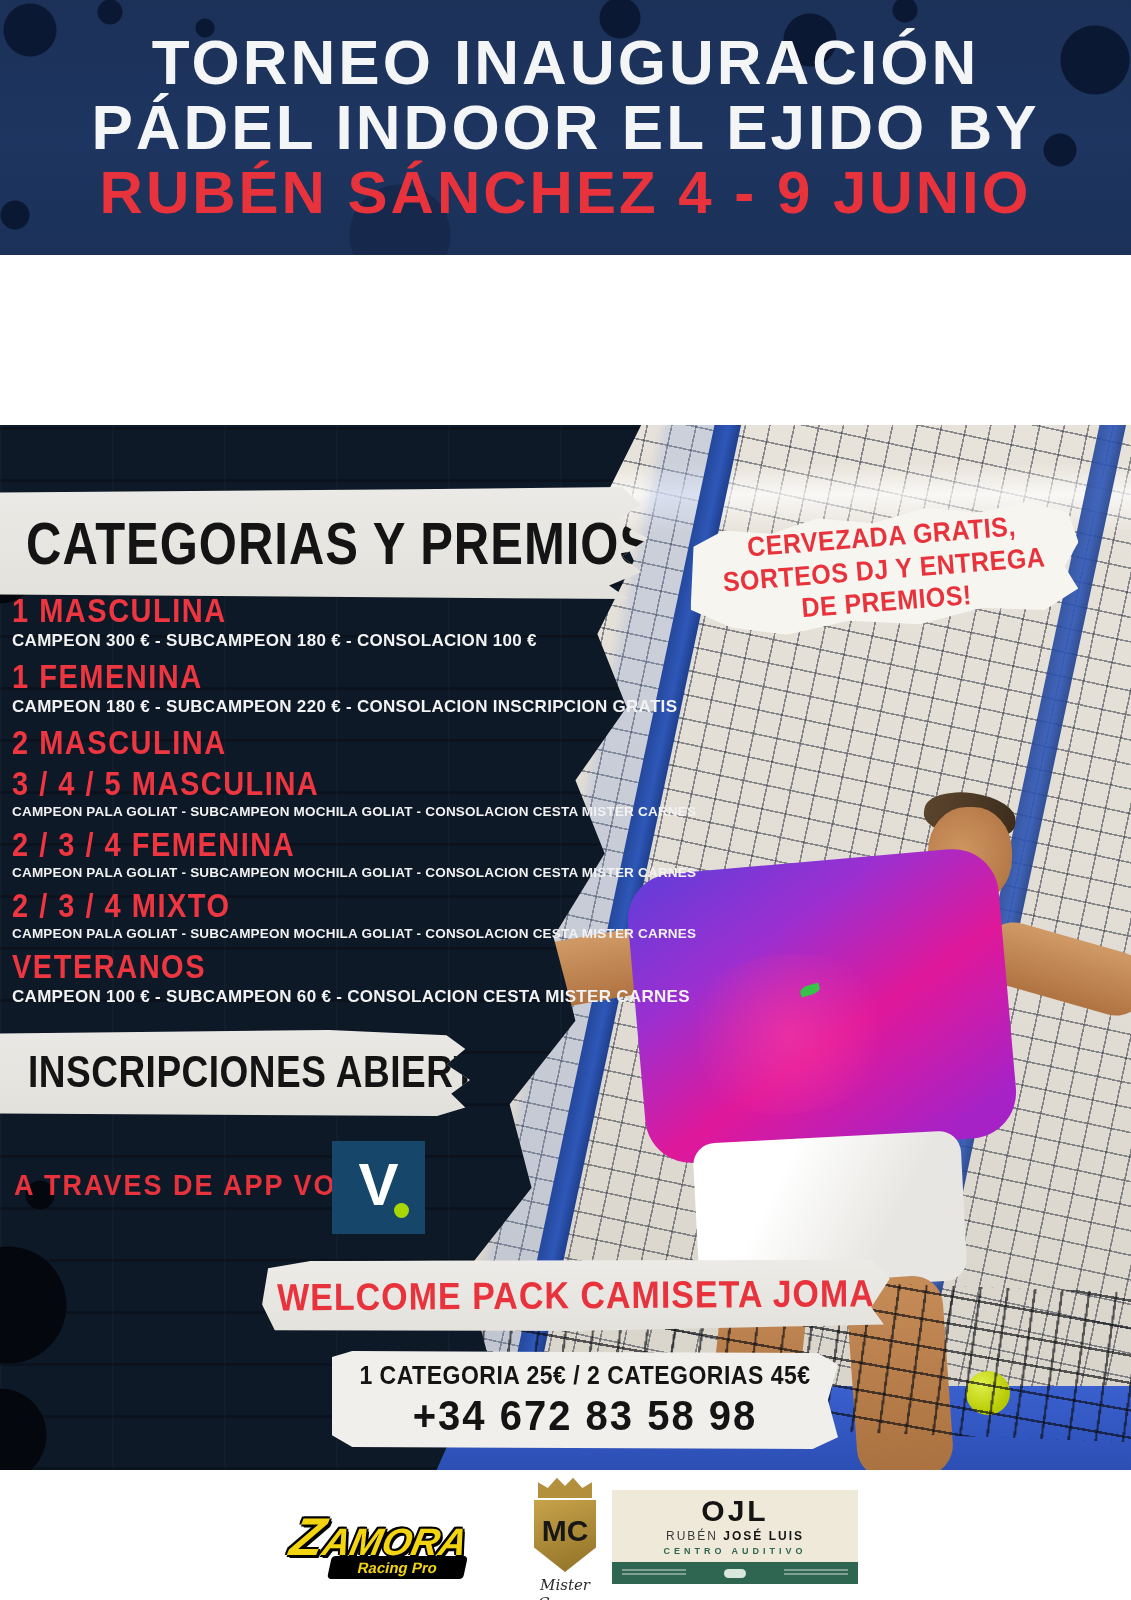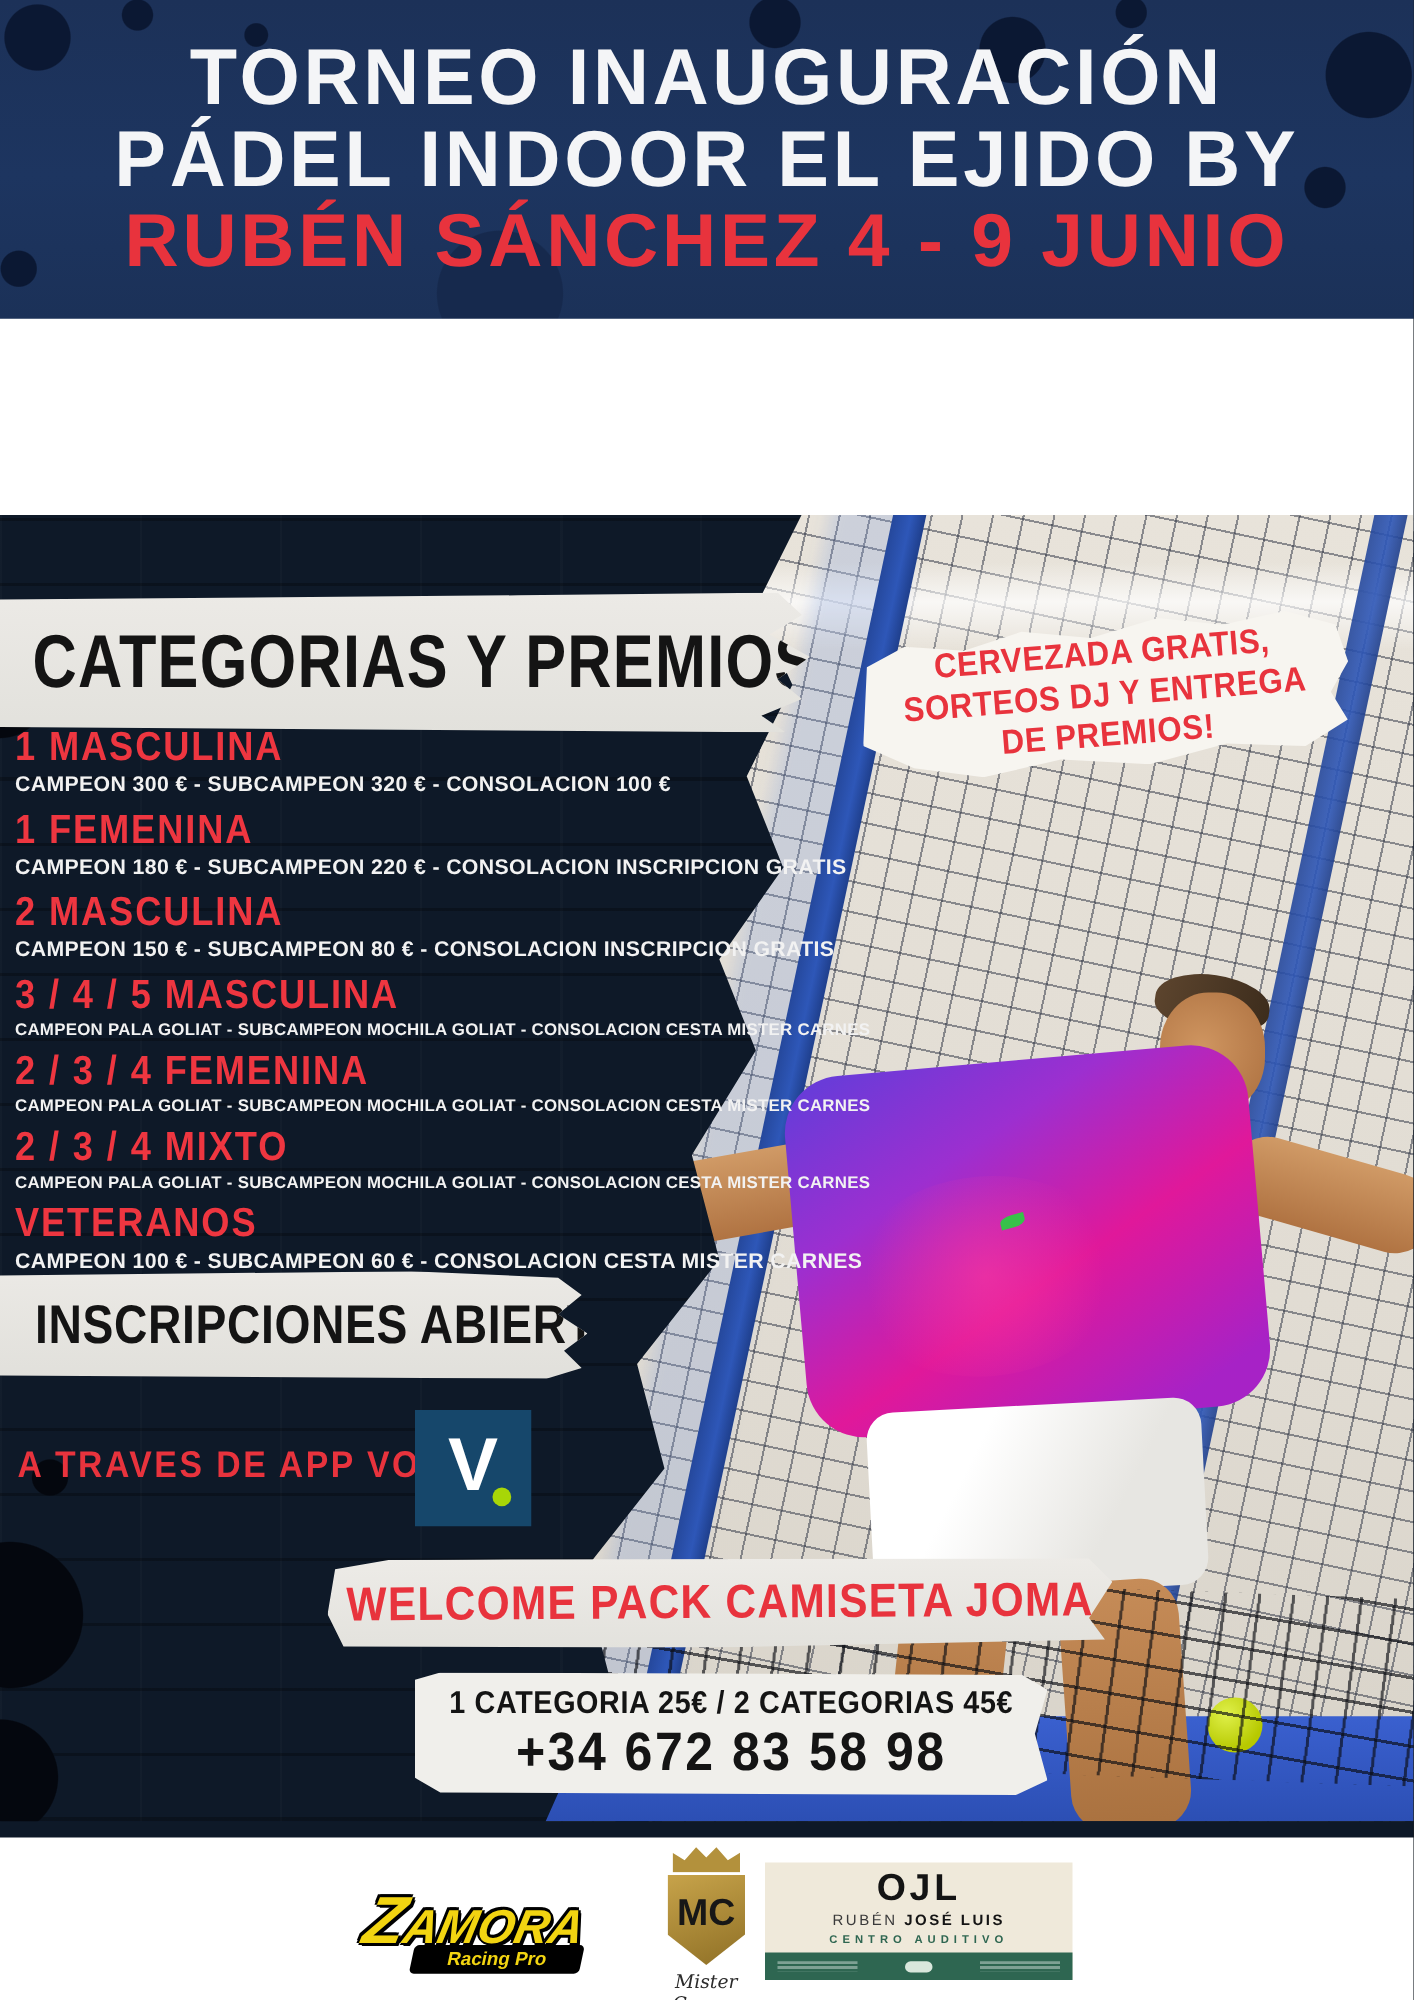--- a/index.html
+++ b/index.html
@@ -72,21 +72,21 @@
   .sp-mon{left:866px;top:278px;width:182px;height:128px;background:#000;color:#fff;
           display:flex;flex-direction:column;align-items:center;padding-top:6px;box-sizing:border-box;}
   .mon-name{font-size:20px;font-weight:900;letter-spacing:0.5px;}
   .mon-sub{font-size:7px;letter-spacing:6px;color:#d8d6a0;margin-top:2px;}
   .mon-ecl{position:relative;width:64px;height:64px;margin-top:10px;border-radius:50%;background:#050505;
            box-shadow:0 0 16px 3px rgba(235,232,140,.8), inset 0 0 0 3px #35331a;}
   .mon-spot{position:absolute;right:-2px;top:-2px;width:18px;height:14px;border-radius:50%;
             background:#fffbd0;filter:blur(3px);}
 
   
-  .main{position:absolute;left:0;top:412px;width:1131px;height:1045px;background-color:#0e1928;
+  .main{position:absolute;left:0;top:425px;width:1131px;height:1045px;background-color:#0e1928;
     background-image:
       radial-gradient(circle at 0px 140px,#04070e 0 38px,transparent 39px),
       radial-gradient(circle at 8px 880px,#04070e 0 58px,transparent 59px),
       radial-gradient(circle at 40px 770px,#04070e 0 14px,transparent 15px),
       radial-gradient(circle at 0px 1010px,#04070e 0 46px,transparent 47px),
       repeating-linear-gradient(0deg,rgba(0,0,0,.28) 0 3px,transparent 3px 52px),
       repeating-linear-gradient(90deg,rgba(255,255,255,.02) 0 2px,transparent 2px 112px);}
 
   
   .photo{position:absolute;left:400px;top:0;width:731px;height:1045px;z-index:1;
@@ -302,29 +302,28 @@
       <span>CATEGORIAS Y PREMIOS</span>
     </div>
 
     <div class="note">
       <span>CERVEZADA GRATIS, SORTEOS DJ Y ENTREGA DE PREMIOS!</span>
     </div>
 
     <div class="cats">
       <div class="cat">
         <div class="cat-title">1 MASCULINA</div>
-        <div class="cat-details">CAMPEON 300 € - SUBCAMPEON 320 € - CONSOLACION 100 €</div>
+        <div class="cat-details">CAMPEON 300 € - SUBCAMPEON 180 € - CONSOLACION 100 €</div>
       </div>
       <div class="cat">
         <div class="cat-title">1 FEMENINA</div>
         <div class="cat-details">CAMPEON 180 € - SUBCAMPEON 220 € - CONSOLACION INSCRIPCION GRATIS</div>
       </div>
       <div class="cat">
         <div class="cat-title">2 MASCULINA</div>
-        <div class="cat-details">CAMPEON 150 € - SUBCAMPEON 80 € - CONSOLACION INSCRIPCION GRATIS</div>
       </div>
       <div class="cat">
         <div class="cat-title">3 / 4 / 5 MASCULINA</div>
         <div class="cat-details">CAMPEON PALA GOLIAT - SUBCAMPEON MOCHILA GOLIAT - CONSOLACION CESTA MISTER CARNES</div>
       </div>
       <div class="cat">
         <div class="cat-title">2 / 3 / 4 FEMENINA</div>
         <div class="cat-details">CAMPEON PALA GOLIAT - SUBCAMPEON MOCHILA GOLIAT - CONSOLACION CESTA MISTER CARNES</div>
       </div>
       <div class="cat">

